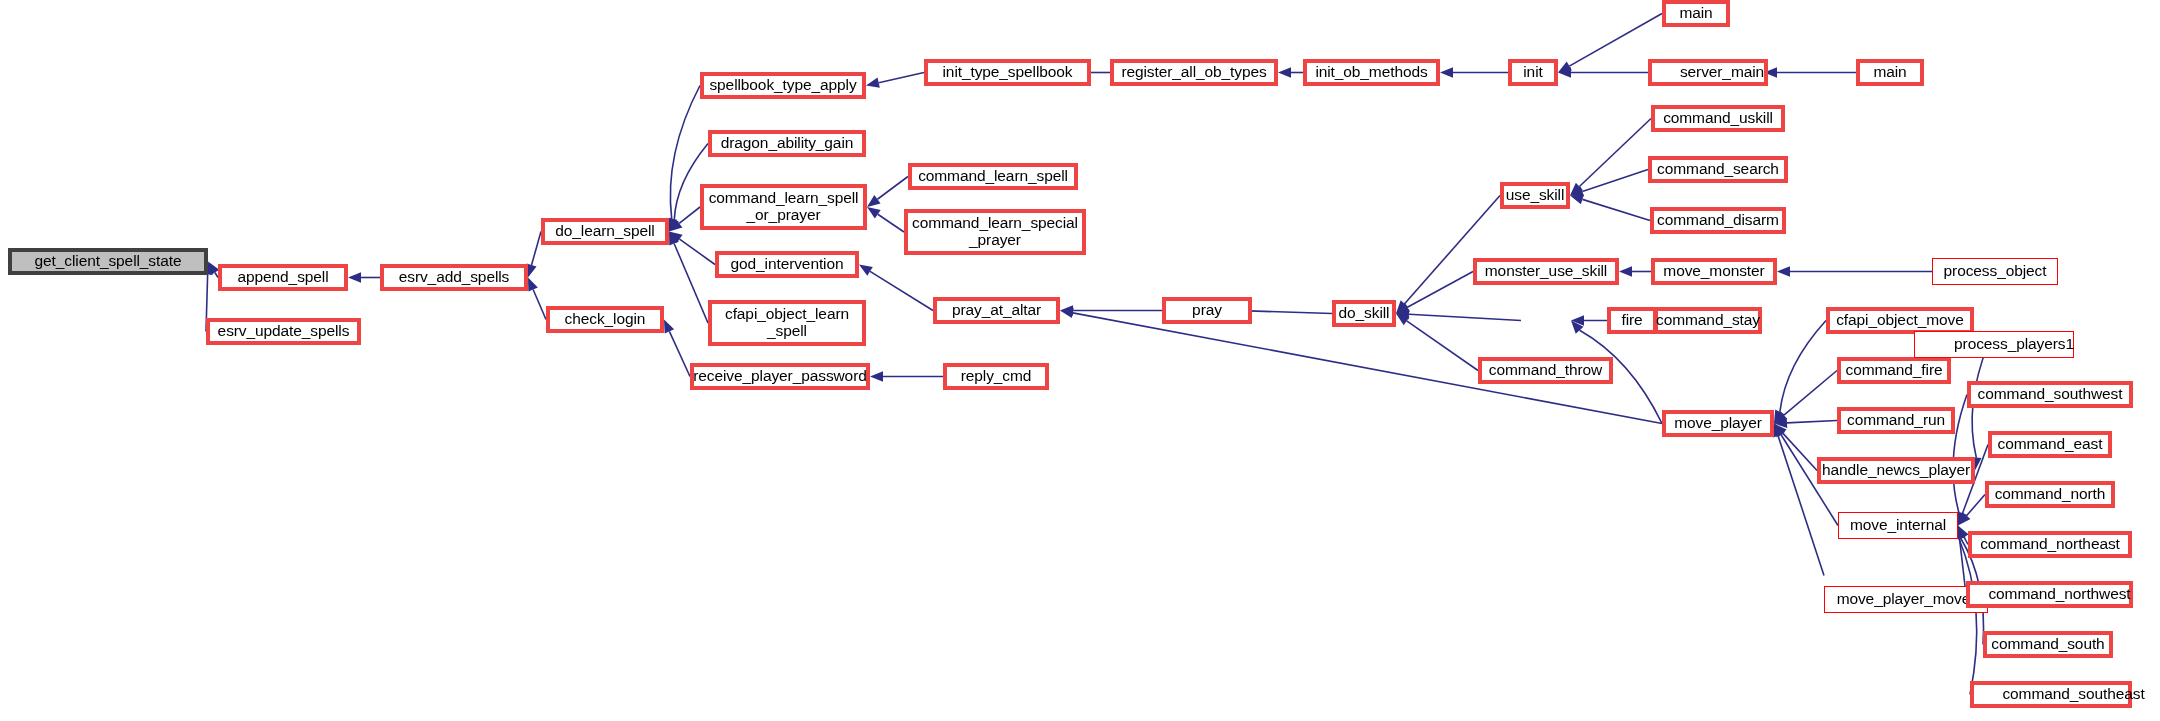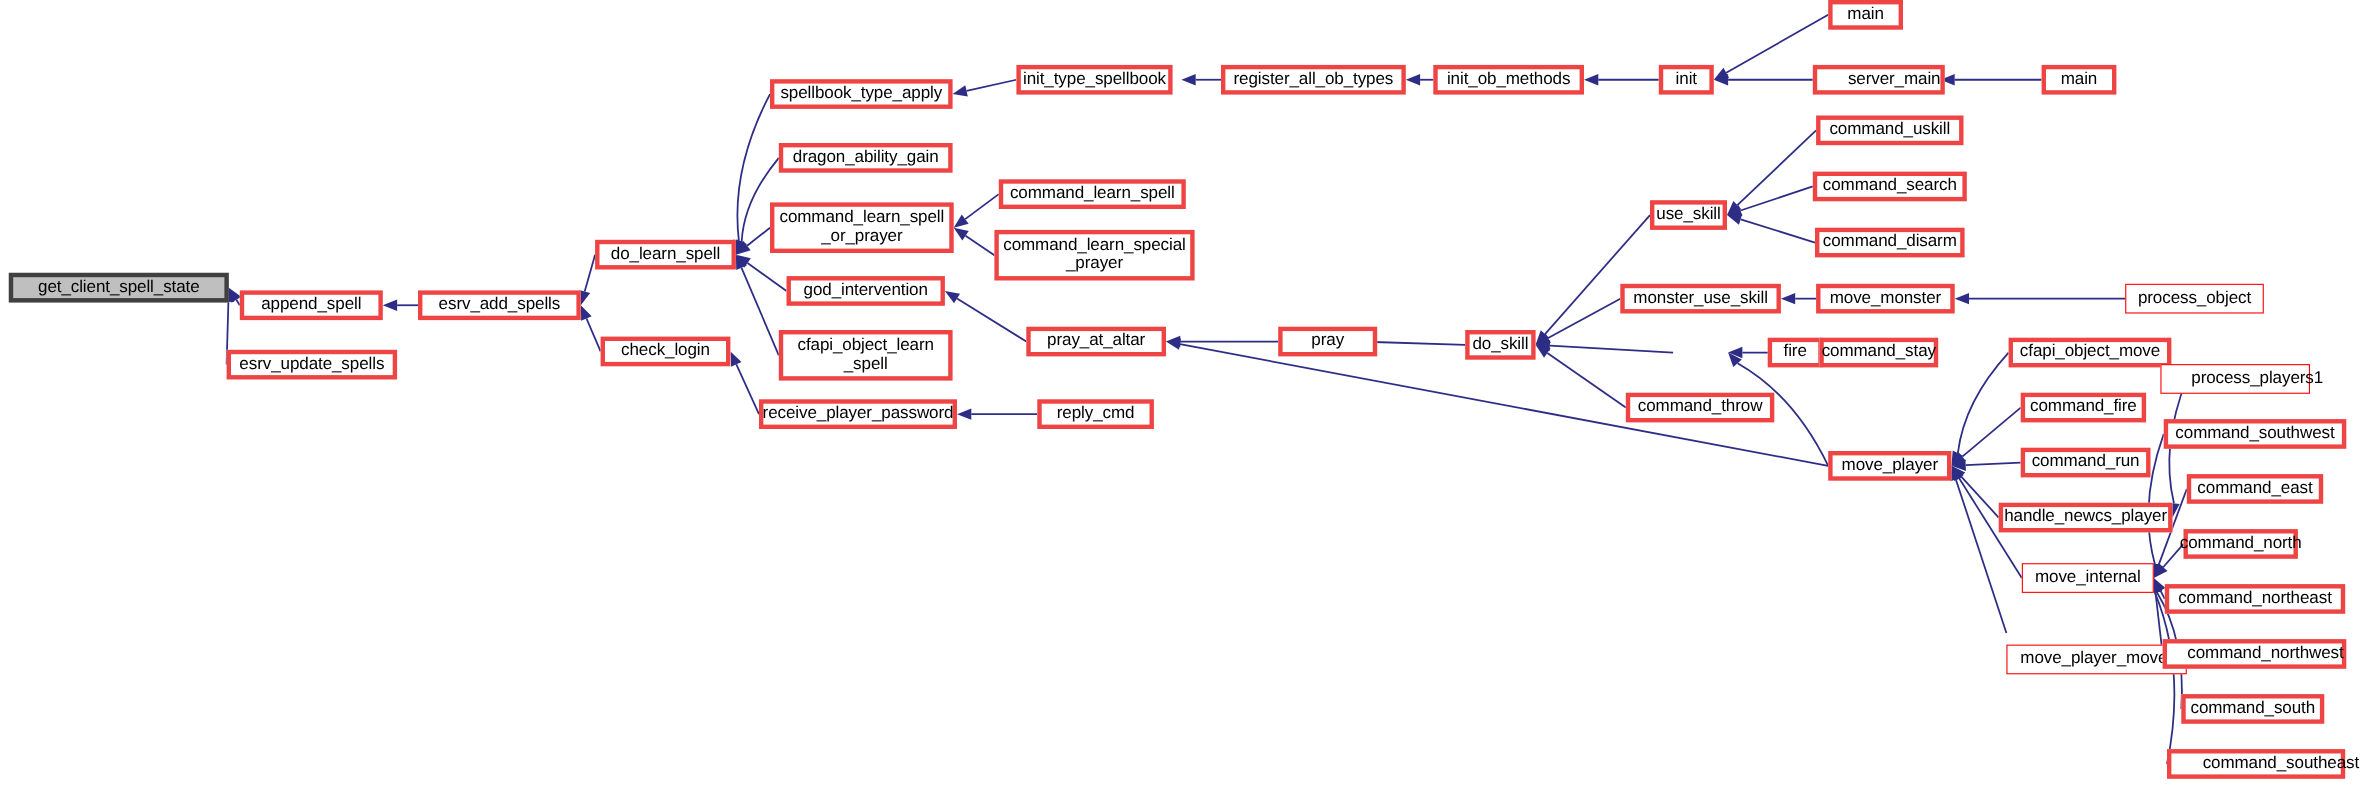--- a/index.html
+++ b/index.html
@@ -251,21 +251,21 @@
       <div class="node" style="left: 541px; top: 218px; width: 128px; height: 27px;">do_learn_spell</div>
       <div class="node" style="left: 546px; top: 306px; width: 118px; height: 27px;">check_login</div>
       <div class="node" style="left: 700px; top: 72px; width: 166px; height: 27px;">spellbook_type_apply</div>
       <div class="node" style="left: 708px; top: 130px; width: 158px; height: 27px;">dragon_ability_gain</div>
       <div class="node" style="left: 700px; top: 184px; width: 167px; height: 46px;">command_learn_spell
 _or_prayer</div>
       <div class="node" style="left: 715px; top: 251px; width: 144px; height: 27px;">god_intervention</div>
       <div class="node" style="left: 708px; top: 300px; width: 158px; height: 46px;">cfapi_object_learn
 _spell</div>
       <div class="node" style="left: 690px; top: 363px; width: 180px; height: 27px;">receive_player_password</div>
-      <div class="node" style="left: 924px; top: 59px; width: 142px; height: 27px;">init_type_spellbook</div>
+      <div class="node" style="left: 924px; top: 59px; width: 167px; height: 27px;">init_type_spellbook</div>
       <div class="node" style="left: 908px; top: 163px; width: 170px; height: 27px;">command_learn_spell</div>
       <div class="node" style="left: 904px; top: 209px; width: 182px; height: 46px;">command_learn_special
 _prayer</div>
       <div class="node" style="left: 933px; top: 297px; width: 127px; height: 27px;">pray_at_altar</div>
       <div class="node" style="left: 943px; top: 363px; width: 106px; height: 27px;">reply_cmd</div>
       <div class="node" style="left: 1110px; top: 59px; width: 168px; height: 27px;">register_all_ob_types</div>
       <div class="node" style="left: 1162px; top: 297px; width: 90px; height: 27px;">pray</div>
       <div class="node" style="left: 1303px; top: 59px; width: 137px; height: 27px;">init_ob_methods</div>
       <div class="node" style="left: 1332px; top: 300px; width: 64px; height: 27px;">do_skill</div>
       <div class="node" style="left: 1508px; top: 59px; width: 50px; height: 27px;">init</div>
@@ -282,22 +282,22 @@
       <div class="node" style="left: 1651px; top: 258px; width: 126px; height: 27px;">move_monster</div>
       <div class="node" style="left: 1654px; top: 307px; width: 108px; height: 27px;">command_stay</div>
       <div class="node" style="left: 1837px; top: 357px; width: 114px; height: 27px;">command_fire</div>
       <div class="node" style="left: 1837px; top: 407px; width: 118px; height: 27px;">command_run</div>
       <div class="node" style="left: 1817px; top: 457px; width: 158px; height: 27px;">handle_newcs_player</div>
       <div class="node" style="left: 1826px; top: 307px; width: 148px; height: 27px;">cfapi_object_move</div>
       <div class="node alert" style="left: 1838px; top: 512px; width: 120px; height: 27px;">move_internal</div>
       <div class="node alert" style="left: 1824px; top: 562px; width: 164px; height: 27px; margin-top: 24px;">move_player_mover</div>
       <div class="node" style="left: 1856px; top: 59px; width: 68px; height: 27px;">main</div>
       <div class="node alert" style="left: 1932px; top: 258px; width: 126px; height: 27px;">process_object</div>
-      <div class="node alert" style="left: 1964px; top: 331px; width: 136px; height: 27px; padding-left: 40px;">process_players1</div>
+      <div class="node alert" style="left: 1914px; top: 331px; width: 160px; height: 27px; padding-left: 40px;">process_players1</div>
       <div class="node" style="left: 1967px; top: 381px; width: 166px; height: 27px;">command_southwest</div>
       <div class="node" style="left: 1988px; top: 431px; width: 124px; height: 27px;">command_east</div>
-      <div class="node" style="left: 1985px; top: 481px; width: 104px; height: 27px;">command_north</div>
+      <div class="node" style="left: 1985px; top: 481px; width: 130px; height: 27px;">command_north</div>
       <div class="node" style="left: 1968px; top: 531px; width: 164px; height: 27px;">command_northeast</div>
       <div class="node" style="left: 1966px; top: 581px; width: 167px; height: 27px; padding-left: 20px;">command_northwest</div>
       <div class="node" style="left: 1983px; top: 631px; width: 130px; height: 27px;">command_south</div>
       <div class="node" style="left: 1970px; top: 681px; width: 162px; height: 27px; padding-left: 45px;">command_southeast</div>
     </div>
 </div>
 
 </body></html>

